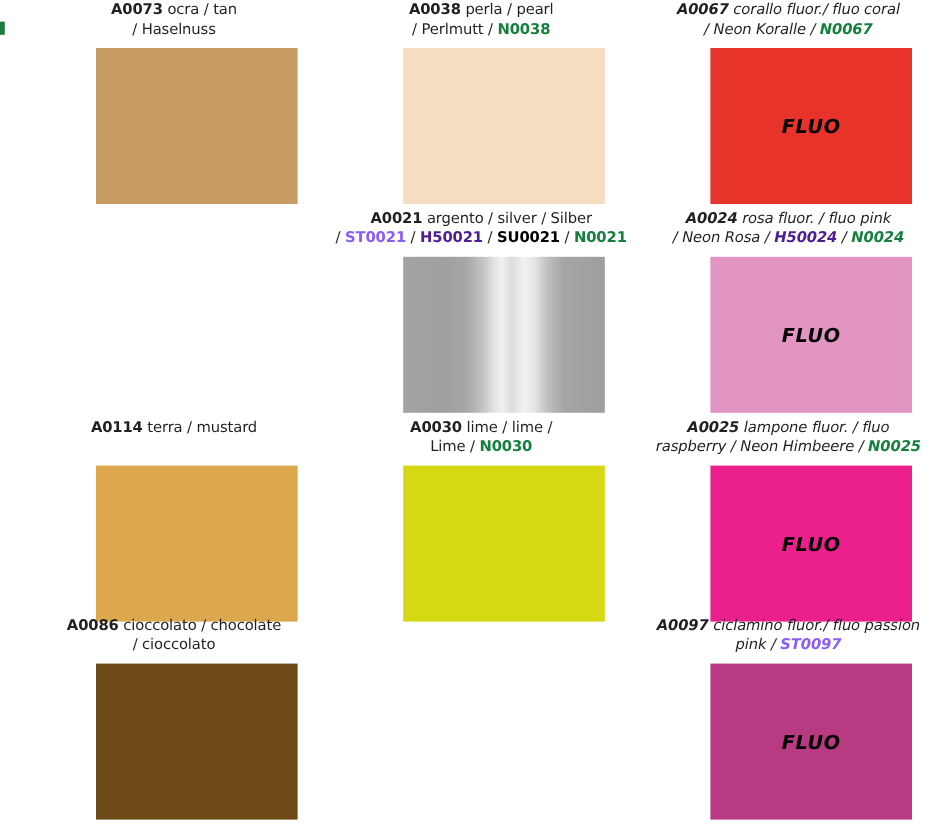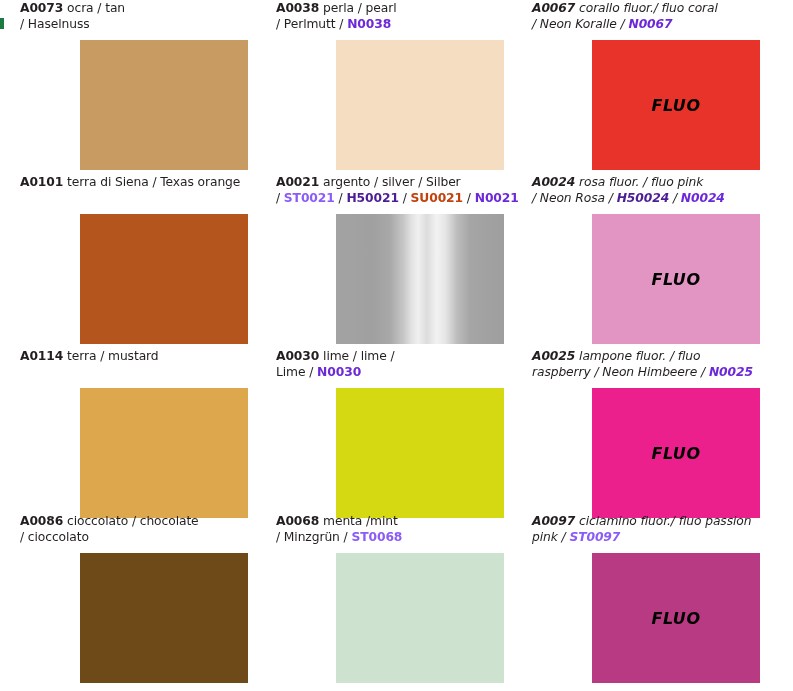--- a/index.html
+++ b/index.html
@@ -25,20 +25,21 @@
     height: 11px;
     background: #1a7a42;
   }
 
   .grid {
     position: absolute;
     left: 0;
     top: 0;
     width: 793px;
     height: 691px;
+    text-align: center;
   }
 
   .cell {
     position: absolute;
     width: 256px;
   }
   .cell.col0 { left: 20px; }
   .cell.col1 { left: 276px; }
   .cell.col2 { left: 532px; font-style: italic; }
 
@@ -55,24 +56,24 @@
     width: 250px;
     min-height: 33px;
     white-space: pre-wrap;
   }
   .label .code {
     font-weight: bold;
   }
   .label .alt {
     font-weight: bold;
   }
-  .alt.n  { color: #6d28d9; margin-top: 26px; }
+  .alt.n  { color: #15803d; margin-top: 26px; }
   .alt.st { color: #8b5cf6; }
   .alt.h5 { color: #4c1d95; }
-  .alt.su { color: #c2410c; }
+  .alt.su { color: #000000; }
 
   .swatch {
     position: absolute;
     left: 60px;
     width: 168px;
     height: 130px;
     display: flex;
     align-items: center;
     justify-content: center;
   }
@@ -102,24 +103,20 @@
     <div class="cell col1 row0">
       <div class="label"><span class="code">A0038</span> <span>perla / pearl</span><br><span>/ Perlmutt / </span><span class="alt n">N0038</span></div>
       <div class="swatch" style="background: rgb(245, 221, 193);"></div>
     </div>
     <div class="cell col2 row0">
       <div class="label"><span class="code">A0067</span> <span>corallo fluor./ fluo coral</span><br><span>/ Neon Koralle / </span><span class="alt n">N0067</span></div>
       <div class="swatch" style="background: rgb(232, 51, 42);">
         <span class="fluo-text">FLUO</span>
       </div>
     </div>
-    <div class="cell col0 row1">
-      <div class="label"><span class="code">A0101</span> <span>terra di Siena / Texas orange</span></div>
-      <div class="swatch" style="background: rgb(179, 85, 28);"></div>
-    </div>
     <div class="cell col1 row1">
       <div class="label"><span class="code">A0021</span> <span>argento / silver / Silber</span><br><span>/ </span><span class="alt st">ST0021</span> / <span class="alt h5">H50021</span> / <span class="alt su">SU0021</span> / <span class="alt n">N0021</span></div>
       <div class="swatch" style="background: linear-gradient(90deg, rgb(163, 163, 163) 0%, rgb(160, 160, 160) 22%, rgb(168, 168, 168) 32%, rgb(198, 198, 198) 40%, rgb(226, 226, 226) 45%, rgb(240, 240, 240) 49%, rgb(220, 220, 220) 54%, rgb(242, 242, 242) 60%, rgb(230, 230, 230) 65%, rgb(189, 189, 189) 72%, rgb(165, 165, 165) 80%, rgb(158, 158, 158) 100%);"></div>
     </div>
     <div class="cell col2 row1">
       <div class="label"><span class="code">A0024</span> <span>rosa fluor. / fluo pink</span><br><span>/ Neon Rosa / </span><span class="alt h5">H50024</span> / <span class="alt n">N0024</span></div>
       <div class="swatch" style="background: rgb(226, 148, 195);">
         <span class="fluo-text">FLUO</span>
       </div>
     </div>
@@ -134,23 +131,19 @@
     <div class="cell col2 row2">
       <div class="label"><span class="code">A0025</span> <span>lampone fluor. / fluo</span><br><span>raspberry / Neon Himbeere / </span><span class="alt n">N0025</span></div>
       <div class="swatch" style="background: rgb(236, 32, 140);">
         <span class="fluo-text">FLUO</span>
       </div>
     </div>
     <div class="cell col0 row3">
       <div class="label"><span class="code">A0086</span> <span>cioccolato / chocolate</span><br><span>/ cioccolato</span></div>
       <div class="swatch" style="background: rgb(109, 74, 24);"></div>
     </div>
-    <div class="cell col1 row3">
-      <div class="label"><span class="code">A0068</span> <span>menta /mint</span><br><span>/ Minzgrün / </span><span class="alt st">ST0068</span></div>
-      <div class="swatch" style="background: rgb(205, 227, 207);"></div>
-    </div>
     <div class="cell col2 row3">
       <div class="label"><span class="code">A0097</span> <span>ciclamino fluor./ fluo passion</span><br><span>pink / </span><span class="alt st">ST0097</span></div>
       <div class="swatch" style="background: rgb(184, 58, 130);">
         <span class="fluo-text">FLUO</span>
       </div>
     </div>
   </div>
 
 </body></html>

